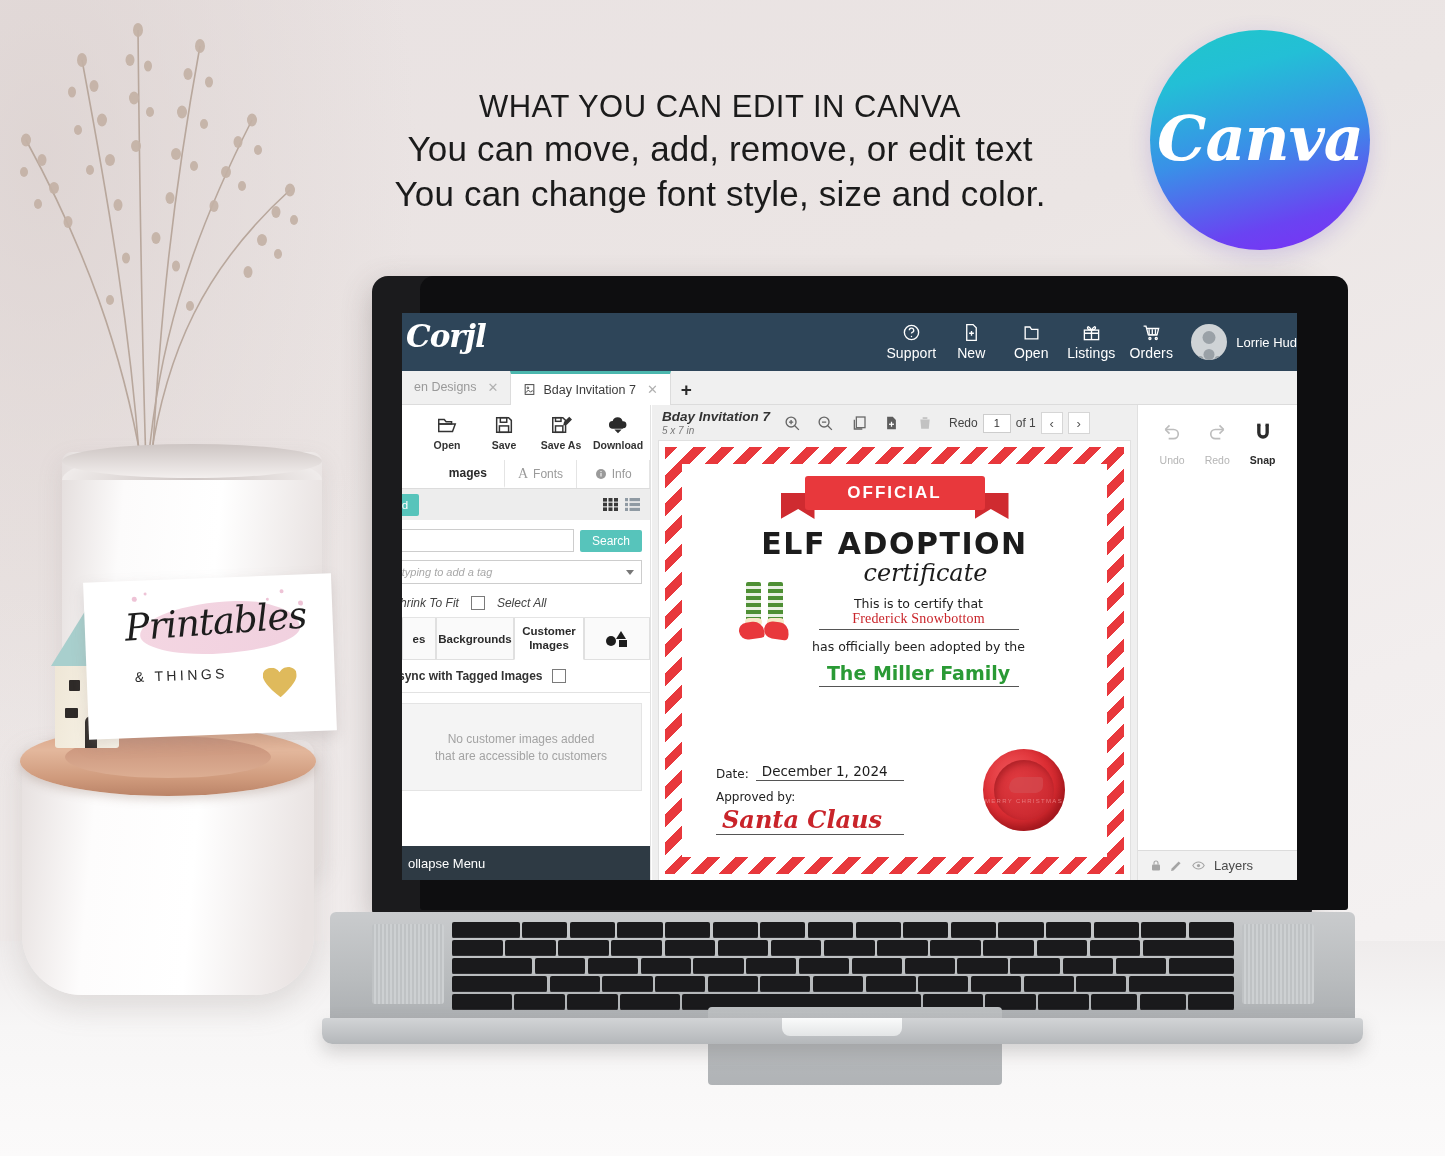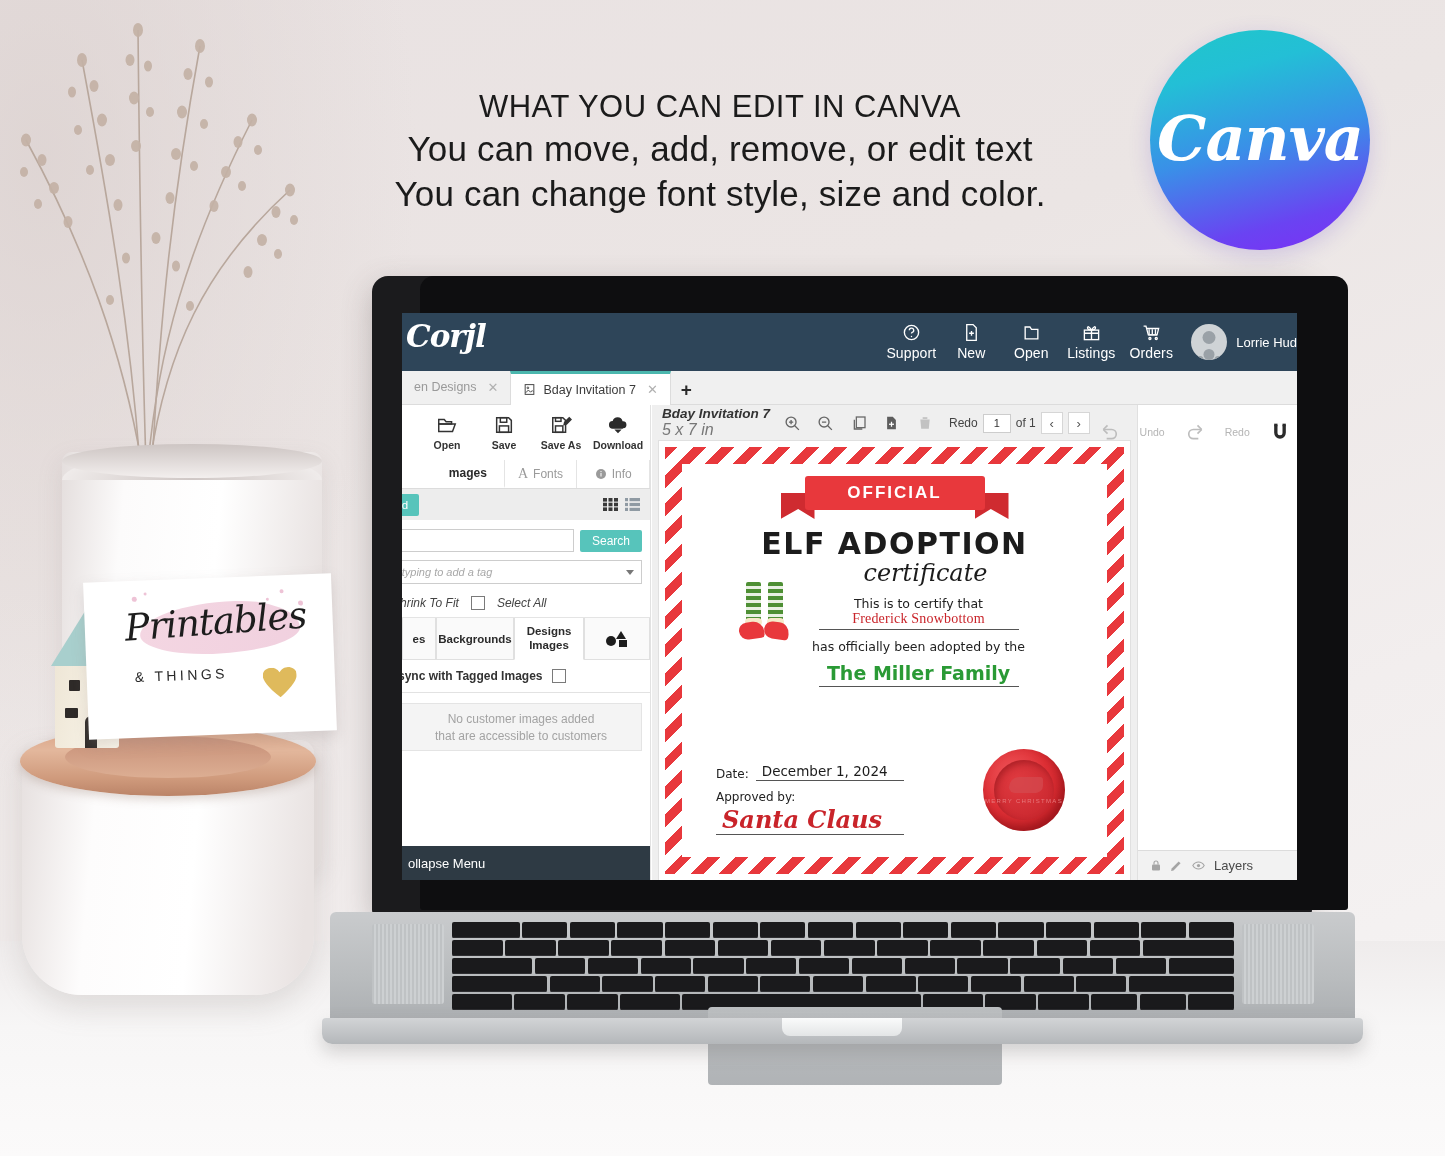--- a/index.html
+++ b/index.html
@@ -285,39 +285,39 @@
     border-top:none; cursor:pointer; background:#fafafa; padding:0 6px;
   }
   .cattab.active { background:#fff; border-bottom:1px solid #fff; }
 
   .syncrow {
     display:flex; align-items:center; gap:10px; padding:9px 0 9px 0;
     font-size:12px; color:#333; font-weight:bold; border-bottom:1px solid #e2e2e2;
   }
   .emptybox {
     margin:10px 8px 0 -2px; background:#f4f4f4; border:1px solid #e4e4e4;
-    height:48px; display:flex; flex-direction:column; align-items:center;
+    height:88px; display:flex; flex-direction:column; align-items:center;
     justify-content:center; gap:3px; color:#a3a3a3; font-size:12px;
   }
   .collapse {
     position:absolute; left:0; bottom:0; width:100%; height:34px;
     background:#2e3a44; color:#fff; display:flex; align-items:center;
     padding-left:6px; font-size:13px; cursor:pointer;
   }
 
   
   .canvaswrap {
     position:absolute; left:250px; top:92px; right:160px; bottom:0;
     background:#efefef;
   }
   .canvas-toolbar {
     height:36px; display:flex; align-items:center; gap:0px; padding-left:10px; background:#efefef;
   }
   .doc-title { font-style:italic; font-weight:bold; font-size:13.5px; color:#333; line-height:1.05; }
-  .doc-size { font-style:italic; font-size:16px; color:#777; }
+  .doc-size { font-style:italic; font-size:10px; color:#777; }
   .ctool { width:33px; height:30px; display:flex; align-items:center; justify-content:center; cursor:pointer; }
   .pagebox { display:flex; align-items:center; gap:5px; font-size:12px; color:#444; margin-left:8px; }
   .pagenum {
     width:28px; height:19px; background:#fff; border:1px solid #cdcdcd;
     font-size:11px; text-align:center; color:#333; font-family:"Liberation Sans",sans-serif;
   }
   .pgnav {
     width:22px; height:22px; border:1px solid #d6d6d6; background:#fff;
     display:flex; align-items:center; justify-content:center;
     font-size:13px; color:#555; cursor:pointer;
@@ -327,21 +327,21 @@
     position:absolute; left:7px; top:36px; right:7px; bottom:0;
     background:#fff; box-shadow:0 0 0 1px #e0e0e0;
   }
 
   
   .rightpanel {
     position:absolute; right:0; top:92px; width:160px; bottom:0;
     background:#fff; border-left:1px solid #e0e0e0;
   }
   .rtools { display:flex; justify-content:center; gap:20px; padding-top:17px; }
-  .rtool { display:flex; align-items:center; gap:20px; cursor:pointer; }
+  .rtool { display:flex; flex-direction:column; align-items:center; gap:12px; cursor:pointer; }
   .rtool .lbl { font-size:10.5px; color:#b5b5b5; }
   .rtool.on .lbl { color:#2b2b2b; font-weight:bold; }
   .layersbar {
     position:absolute; left:0; bottom:0; width:100%; height:30px;
     background:#f2f2f2; border-top:1px solid #dcdcdc;
     display:flex; align-items:center; gap:8px; padding-left:12px;
     font-size:13px; color:#4a4a4a;
   }
 
   
@@ -709,21 +709,21 @@
         </div>
 
         <div class="cattabs">
           <div class="cattab" style="width:34px;">
             <span>es</span>
           </div>
           <div class="cattab" style="width:78px;">
             <span>Backgrounds</span>
           </div>
           <div class="cattab active" style="width:70px;line-height:1.15;">
-            <span>Designs Images</span>
+            <span>Customer Images</span>
           </div>
           <div class="cattab" style="width:66px;">
             <svg width="24" height="16" viewBox="0 0 24 16" fill="#1d1d1d">
               <circle cx="6" cy="10" r="5"></circle>
                 <polygon points="16,0 21,8 11,8"></polygon>
                 <rect x="14" y="9" width="8" height="7"></rect>
             </svg>
           </div>
         </div>
 

